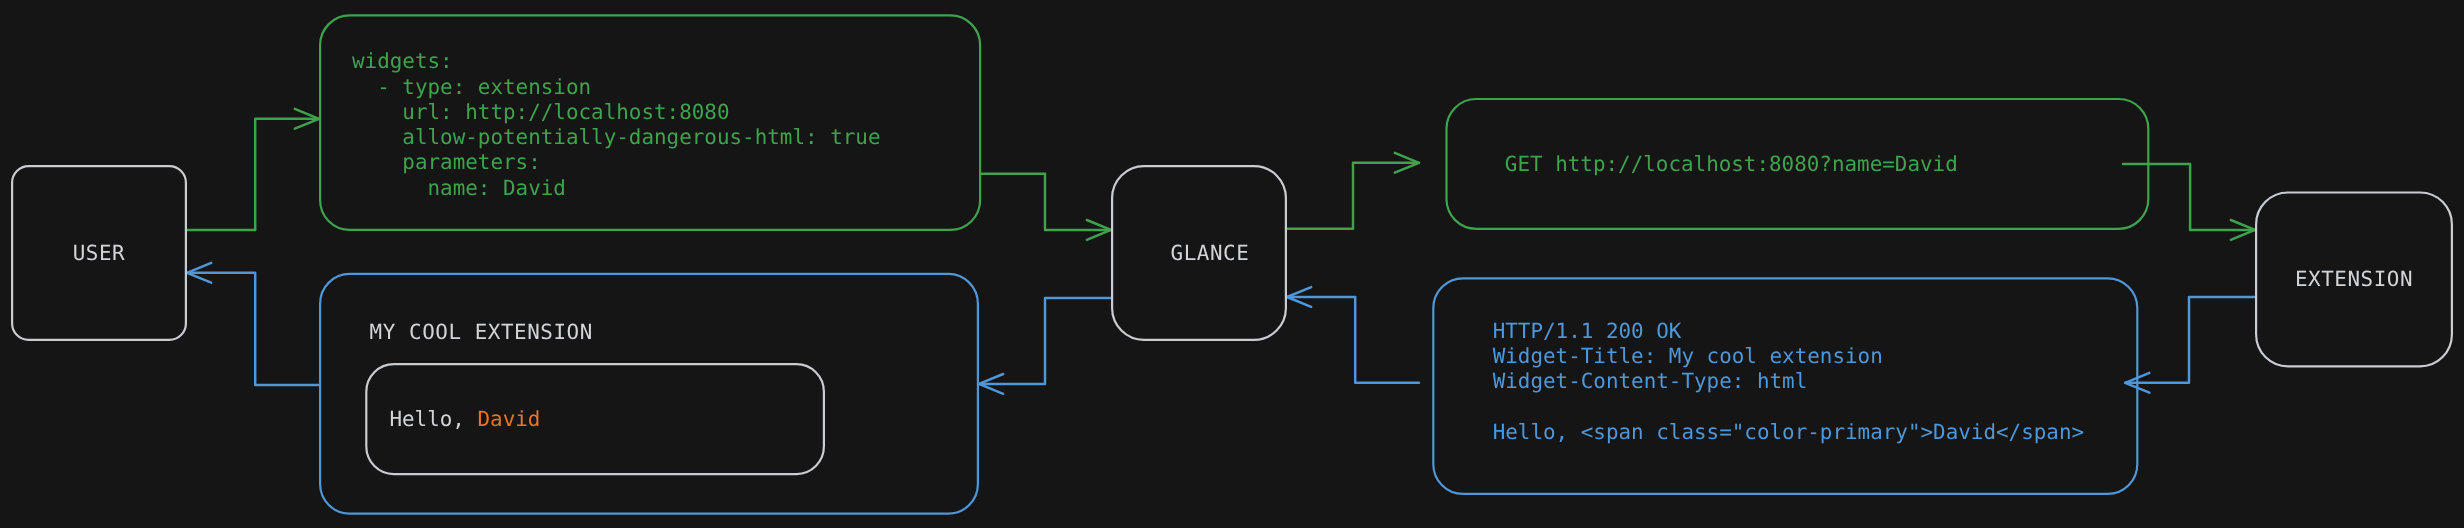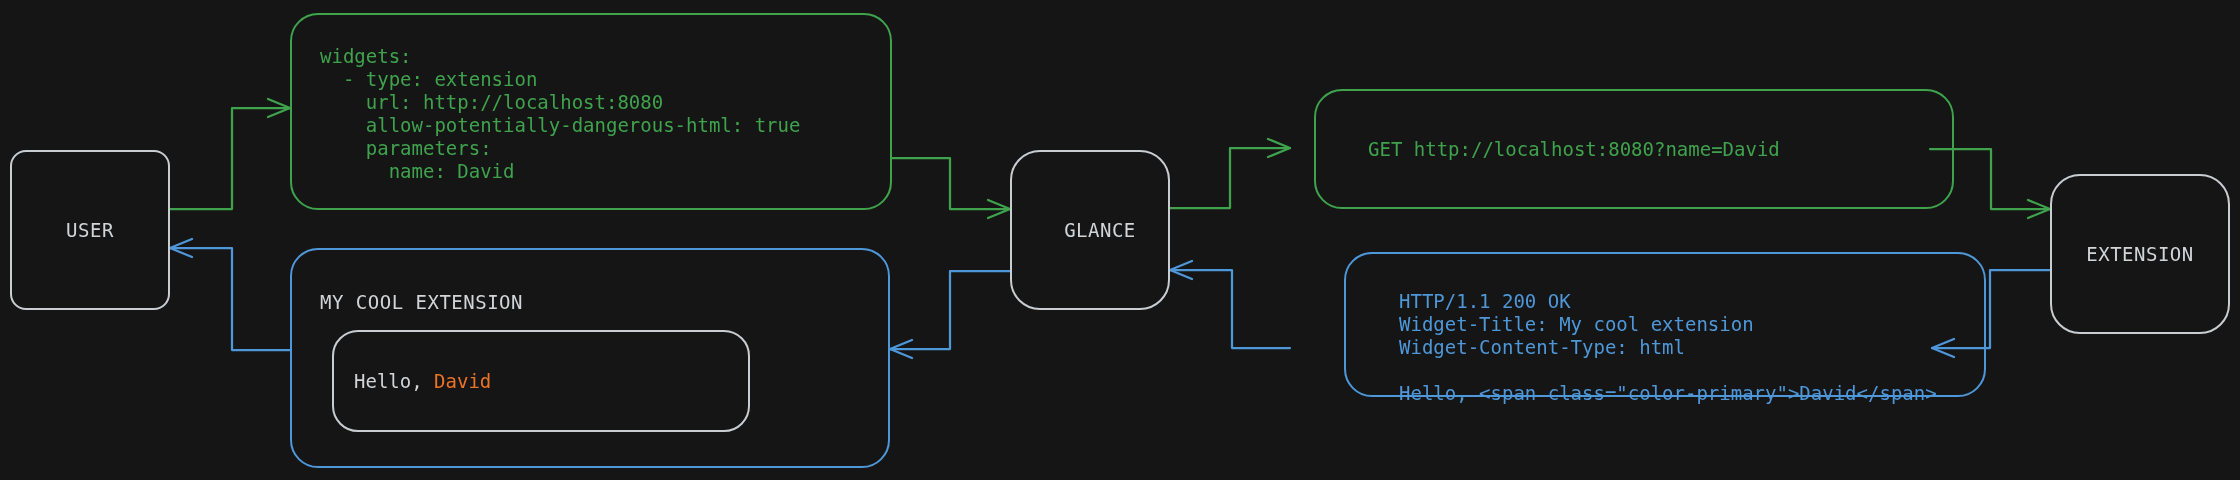--- a/index.html
+++ b/index.html
@@ -22,26 +22,26 @@
   #node-glance{left:1010px;top:150px;width:160px;height:160px;padding-left:20px;}
   #node-extension{left:2050px;top:150px;width:180px;height:160px;margin-top:24px;}
 
   .codebox{position:absolute;border-radius:28px;border:2px solid;}
   .codebox pre{font-family:"DejaVu Sans Mono",monospace;font-size:19px;line-height:23px;white-space:pre;}
   #box-config{left:290px;top:13px;width:602px;height:197px;border-color:var(--green);}
   #box-config pre{padding:30px 0 0 28px;color:var(--green);}
   #box-request{left:1290px;top:89px;width:640px;height:120px;border-color:var(--green);
                display:flex;align-items:center;margin-left:24px;}
   #box-request pre{padding-left:52px;color:var(--green);}
-  #box-response{left:1344px;top:252px;width:642px;height:145px;border-color:var(--blue);}
+  #box-response{left:1302px;top:252px;width:642px;height:198px;border-color:var(--blue);}
   #box-response pre{padding:36px 0 0 53px;color:var(--blue);}
 
   #box-preview{left:290px;top:248px;width:600px;height:220px;border-radius:28px;
                border:2px solid var(--blue);position:absolute;}
-  .preview-title{padding:40px 0 0 28px;font-size:19px;line-height:24px;color:var(--gray);
+  .preview-title{padding:40px 0 0 44px;font-size:19px;line-height:24px;color:var(--gray);
                  letter-spacing:0.5px;}
   .preview-inner{position:absolute;left:40px;top:80px;width:418px;height:102px;
                  border:2px solid var(--border);border-radius:26px;
                  display:flex;align-items:center;text-align:center;}
   .preview-greeting{padding-left:20px;font-size:19px;white-space:pre;color:var(--gray);}
   .preview-greeting .name{color:var(--orange);}
 </style>
 </head>
 <body>
 

